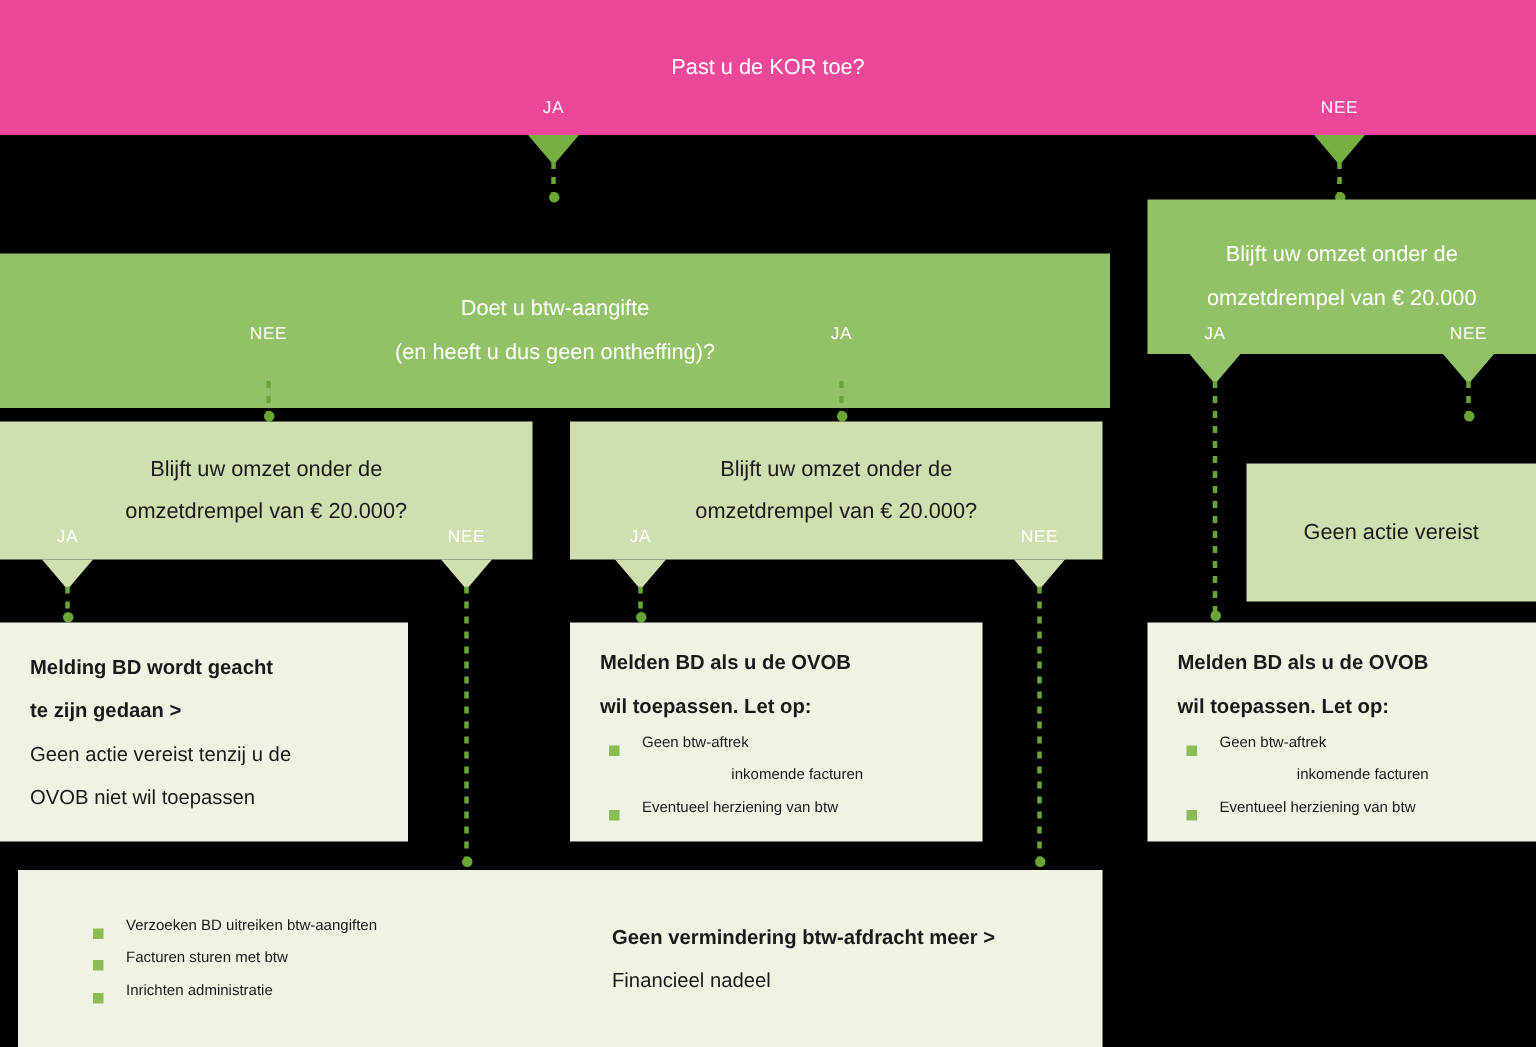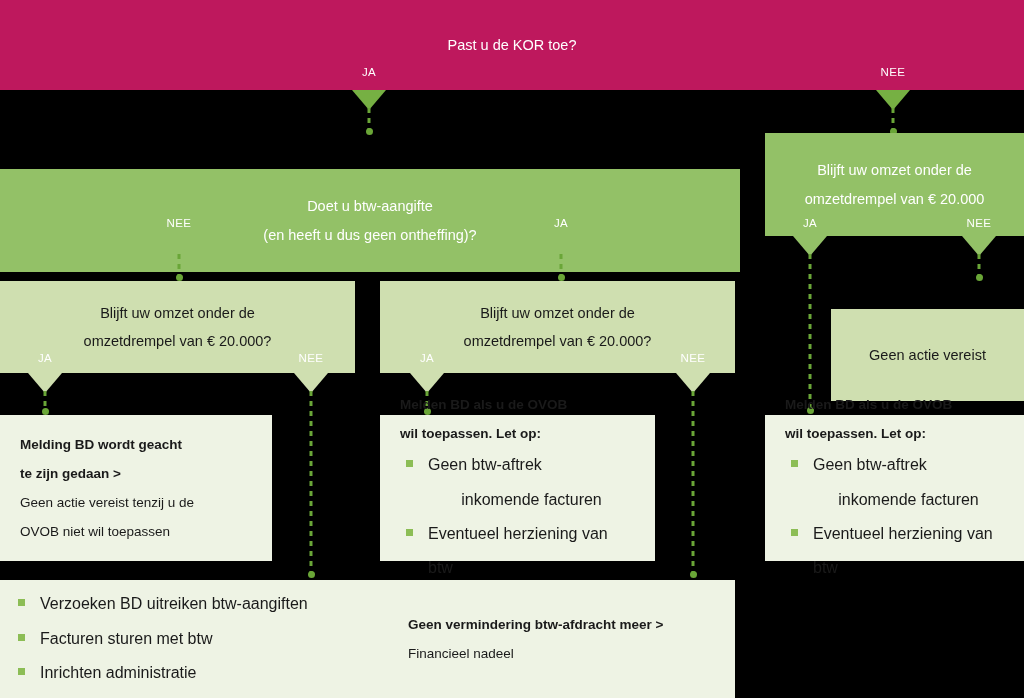--- a/index.html
+++ b/index.html
@@ -16,21 +16,21 @@
   }
 
   .box {
     position: absolute;
     display: flex;
     flex-direction: column;
     justify-content: center;
   }
 
   
-  .tier-1 { background: #be185d; color: #ffffff; }
+  .tier-1 { background: #ec4899; color: #ffffff; }
   .tier-2 { background: #93c167; color: #ffffff; }
   .tier-3 { background: #cfdfb0; color: #1a1a1a; }
   .tier-4 { background: #eef3e4; color: #1a1a1a; }
 
   .q-text {
     text-align: center;
     font-size: 14.5px;
     line-height: 1.95;
     font-weight: 400;
     padding: 0 14px;
@@ -86,21 +86,21 @@
     line-height: 2.15;
     color: #1a1a1a;
   }
   .body-block .hd { font-weight: bold; display: block; }
   .body-block .sub { display: block; }
 
   .bullets { list-style: none; margin-top: 0; }
   .bullets li {
     position: relative;
     padding-left: 28px;
-    font-size: 16px;
+    font-size: 10px;
     line-height: 2.15;
   }
   .bullets li::before {
     content: "";
     position: absolute;
     left: 6px; top: 12px;
     width: 7px; height: 7px;
     background: #8cbd55;
   }
   .bullets li .wrap2 { display: block; text-align: center; }
@@ -236,21 +236,21 @@
           <span>Geen btw-aftrek</span>
           <span class="wrap2">inkomende facturen</span>
         </li>
         <li>
           <span>Eventueel herziening van btw</span>
         </li>
       </ul>
     </div>
   </div>
 
-  <div class="box tier-4" style="left:0; top:580px; width:387px; height:118px;">
+  <div class="box tier-4" style="left:12px; top:580px; width:387px; height:118px;padding-left:32px;">
     <div class="body-block" style="padding:0 12px;">
       <ul class="bullets">
         <li>Verzoeken BD uitreiken btw-aangiften</li>
         <li>Facturen sturen met btw</li>
         <li>Inrichten administratie</li>
       </ul>
     </div>
   </div>
 
   <div class="box tier-4" style="left:380px; top:580px; width:355px; height:118px;">

